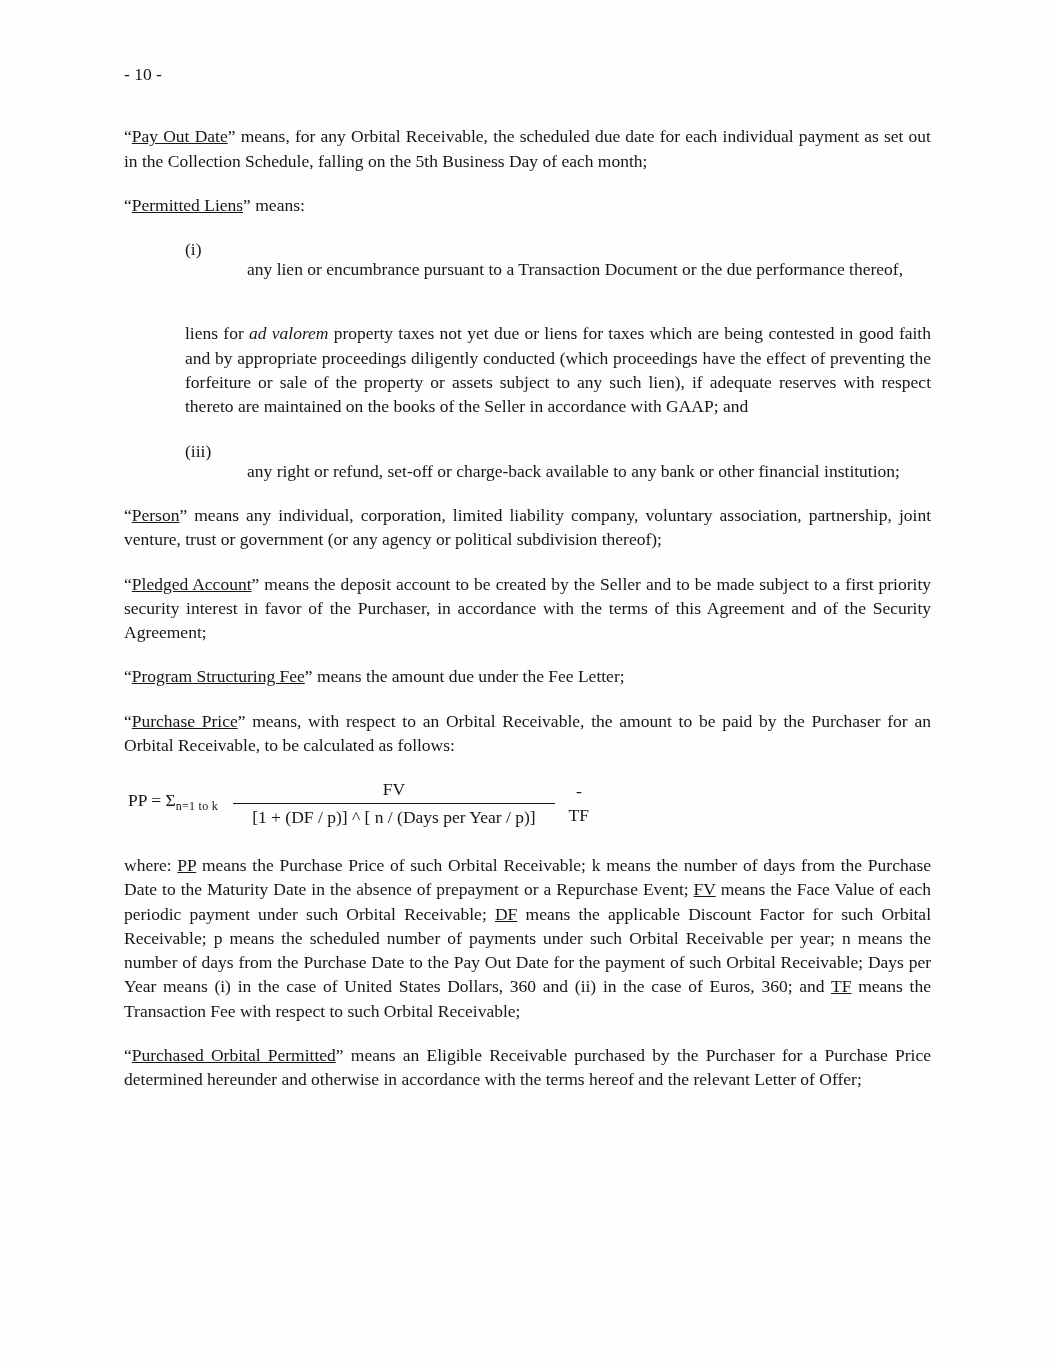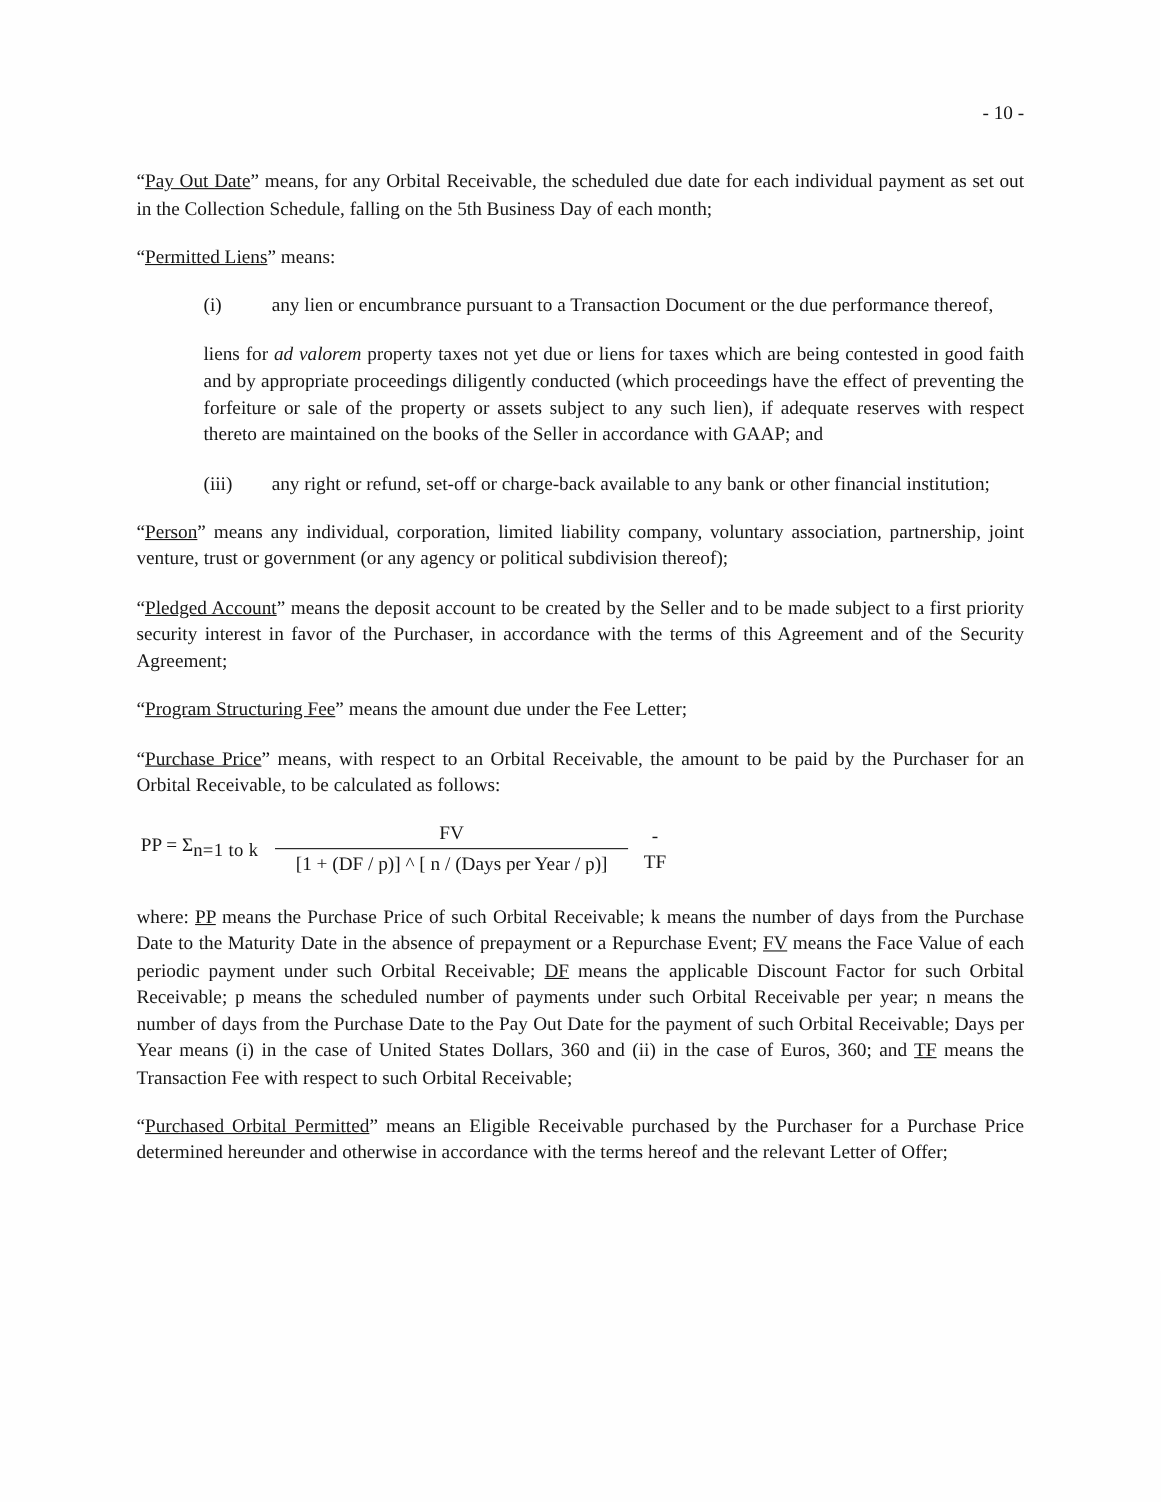--- a/index.html
+++ b/index.html
@@ -10,46 +10,45 @@
     height: 1365px;
     background: #fefefe;
     color: #161616;
     font-family: "Liberation Serif", "DejaVu Serif", serif;
     font-size: 17.5px;
     line-height: 24.3px;
     padding: 62px 124px 0 124px;
     overflow: hidden;
   }
   .page-number {
-    text-align: right;
+    text-align: left;
     margin-bottom: 38px;
-    margin-top: 28px;
   }
   .para {
     text-align: justify;
     margin-bottom: 20px;
   }
   .term { text-decoration: underline; font-family: Liberation Serif, serif; }
   .u { text-decoration: underline; }
   .it { font-style: italic; }
   .list-item {
     display: flex;
     margin-left: 61px;
     margin-bottom: 20px;
   }
   .numeral { flex: 0 0 62px; }
-  .item-text { flex: 1; text-align: justify; }
+  .item-text { flex: 1; text-align: justify; margin-top: 20px; }
   .formula {
     display: flex;
     align-items: center;
     margin: 0 0 24px 4px;
     text-align: left;
   }
   .f-lhs { white-space: nowrap; }
-  .f-lhs sub { font-size: 17px; vertical-align: -4px; letter-spacing: 0.3px; text-align: right; }
+  .f-lhs sub { font-size: 12px; vertical-align: -4px; letter-spacing: 0.3px; text-align: right; }
   .frac {
     display: inline-flex;
     flex-direction: column;
     align-items: center;
     margin-left: 15px;
   }
   .frac .num { padding: 0 0 1px 0; }
   .frac .den { border-top: 1.7px solid #161616; padding: 1px 19px 0 19px; white-space: nowrap; text-align: right; }
   .f-rhs {
     display: inline-flex;

